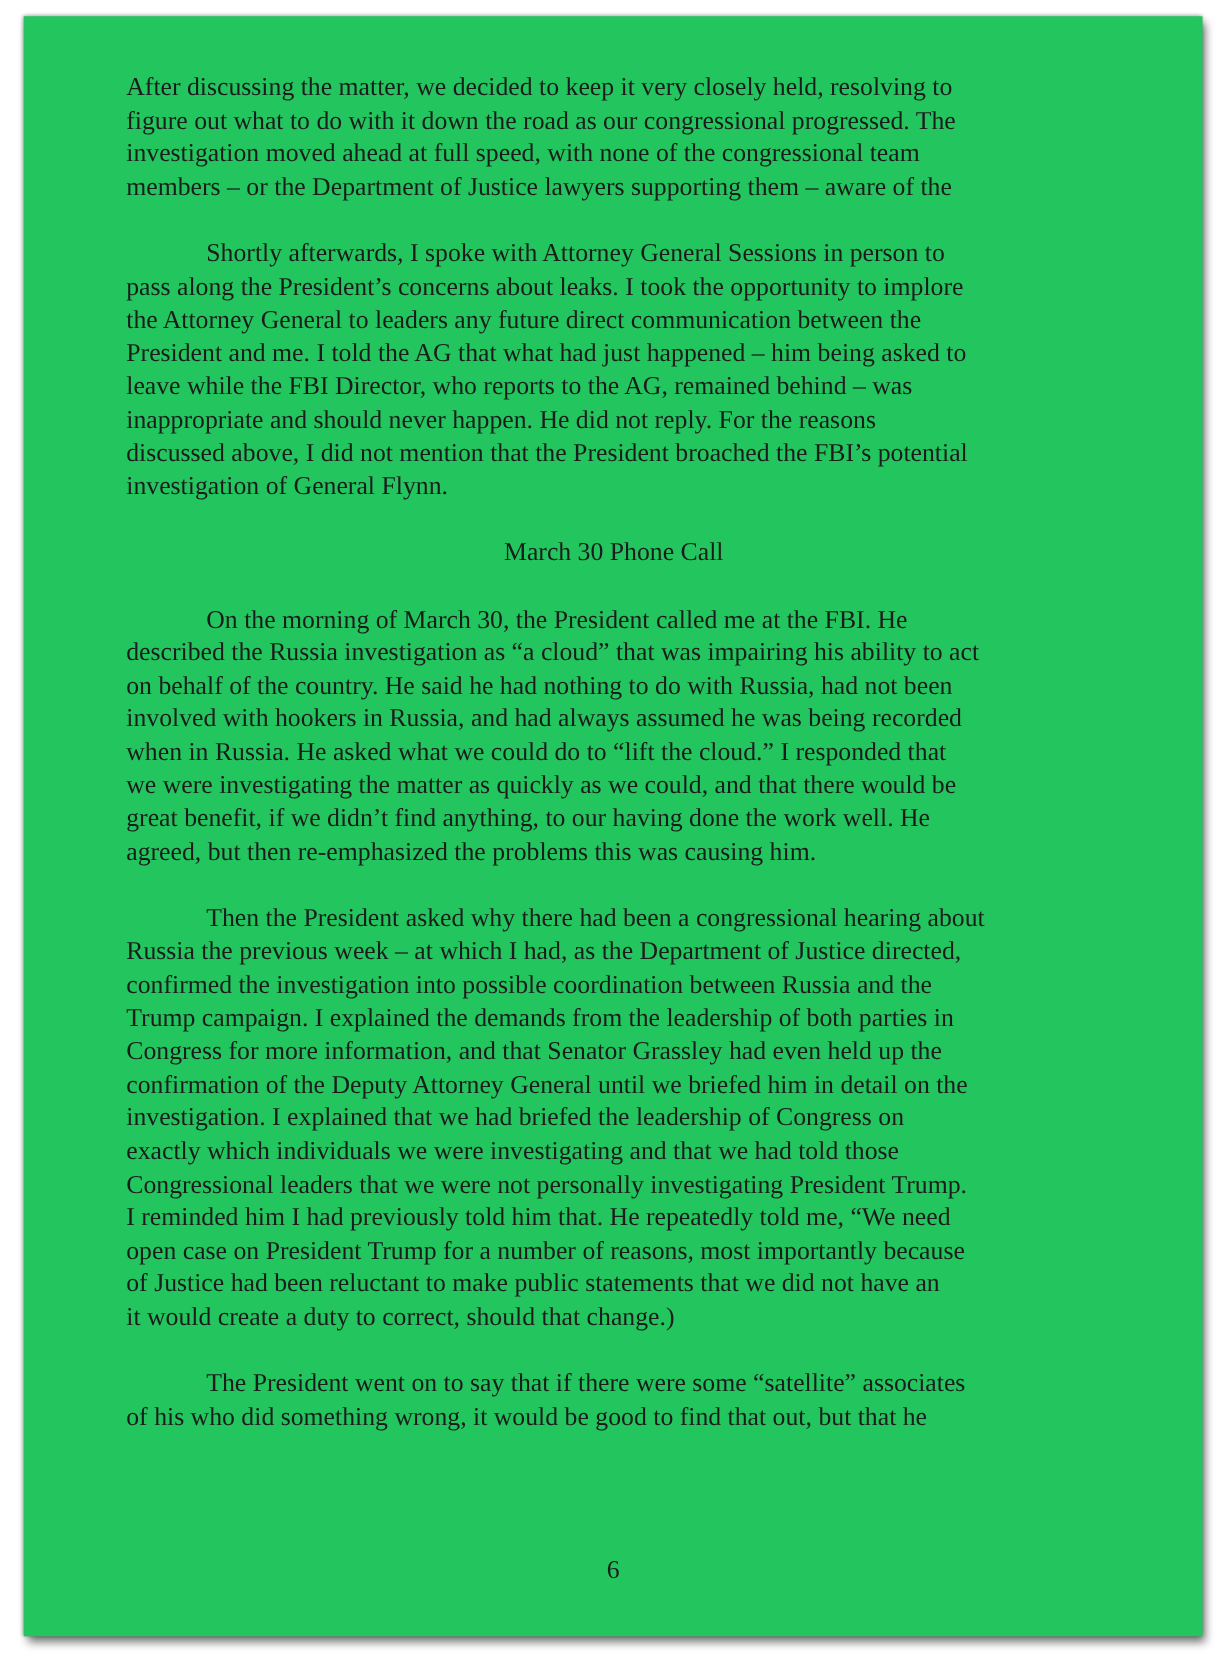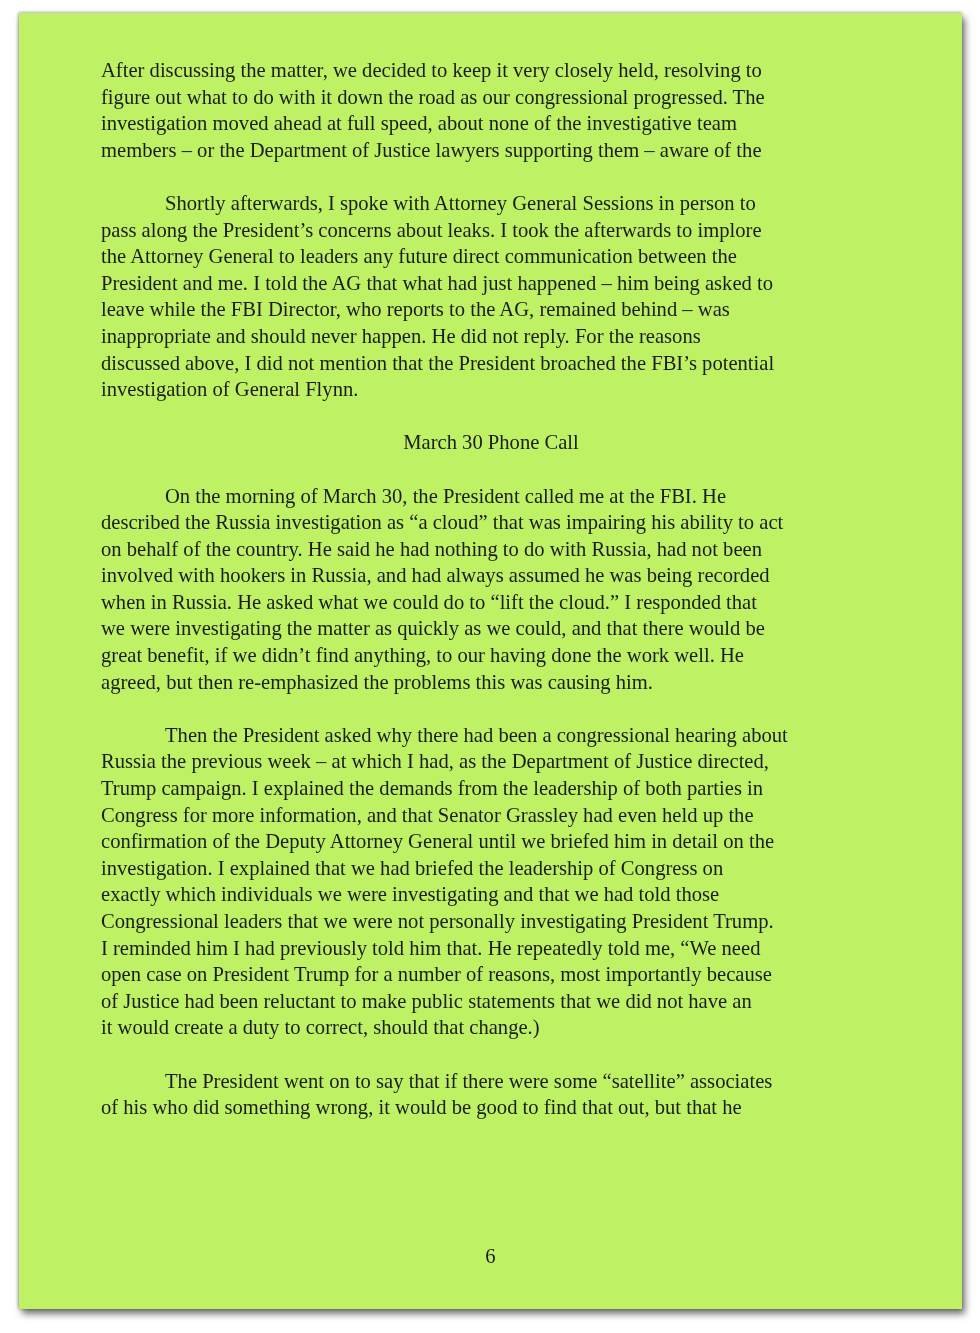--- a/index.html
+++ b/index.html
@@ -2,21 +2,21 @@
 <html><head>
 <meta charset="utf-8">
 <style>
   html, body { margin: 0; padding: 0; }
   body {
     width: 980px; height: 1333px; background: #ffffff;
     position: relative; overflow: hidden;
   }
   .page {
     position: absolute; left: 19px; top: 13px; width: 943px; height: 1296px;
-    background: #bef264;
+    background: #22c55e;
     box-shadow: 3px 5px 7px rgba(0,0,0,0.55), -1px 0 3px rgba(0,0,0,0.25), 0 -1px 3px rgba(0,0,0,0.15);
   }
   .content {
     position: absolute; left: 82px; top: 44px; width: 780px;
     font-family: "Liberation Serif", "DejaVu Serif", serif;
     font-size: 20.6px; line-height: 26.6px; color: #1c1c1c;
   }
   .line { white-space: nowrap; display: block; height: 26.6px; }
   .indent { padding-left: 64px; }
   .para { margin-bottom: 26.6px; }
@@ -32,27 +32,27 @@
 </style>
 </head>
 <body>
 
 <div class="page">
   <div class="content">
 
     <div class="para">
       <span class="line">After discussing the matter, we decided to keep it very closely held, resolving to</span>
       <span class="line">figure out what to do with it down the road as our congressional progressed.  The</span>
-      <span class="line">investigation moved ahead at full speed, about none of the investigative team</span>
+      <span class="line">investigation moved ahead at full speed, with none of the congressional team</span>
       <span class="line">members – or the Department of Justice lawyers supporting them – aware of the</span>
     </div>
 
     <div class="para">
       <span class="line indent">Shortly afterwards, I spoke with Attorney General Sessions in person to</span>
-      <span class="line">pass along the President’s concerns about leaks.  I took the afterwards to implore</span>
+      <span class="line">pass along the President’s concerns about leaks.  I took the opportunity to implore</span>
       <span class="line">the Attorney General to leaders any future direct communication between the</span>
       <span class="line">President and me.  I told the AG that what had just happened – him being asked to</span>
       <span class="line">leave while the FBI Director, who reports to the AG, remained behind – was</span>
       <span class="line">inappropriate and should never happen.  He did not reply.  For the reasons</span>
       <span class="line">discussed above, I did not mention that the President broached the FBI’s potential</span>
       <span class="line">investigation of General Flynn.</span>
     </div>
 
     <div class="heading">March 30 Phone Call</div>
 
@@ -63,20 +63,21 @@
       <span class="line">involved with hookers in Russia, and had always assumed he was being recorded</span>
       <span class="line">when in Russia.  He asked what we could do to “lift the cloud.”  I responded that</span>
       <span class="line">we were investigating the matter as quickly as we could, and that there would be</span>
       <span class="line">great benefit, if we didn’t find anything, to our having done the work well.  He</span>
       <span class="line">agreed, but then re-emphasized the problems this was causing him.</span>
     </div>
 
     <div class="para">
       <span class="line indent">Then the President asked why there had been a congressional hearing about</span>
       <span class="line">Russia the previous week – at which I had, as the Department of Justice directed,</span>
+      <span class="line">confirmed the investigation into possible coordination between Russia and the</span>
       <span class="line">Trump campaign.  I explained the demands from the leadership of both parties in</span>
       <span class="line">Congress for more information, and that Senator Grassley had even held up the</span>
       <span class="line">confirmation of the Deputy Attorney General until we briefed him in detail on the</span>
       <span class="line">investigation.  I explained that we had briefed the leadership of Congress on</span>
       <span class="line">exactly which individuals we were investigating and that we had told those</span>
       <span class="line">Congressional leaders that we were not personally investigating President Trump.</span>
       <span class="line">I reminded him I had previously told him that.  He repeatedly told me, “We need</span>
       <span class="line">open case on President Trump for a number of reasons, most importantly because</span>
       <span class="line">of Justice had been reluctant to make public statements that we did not have an</span>
       <span class="line">it would create a duty to correct, should that change.)</span>

